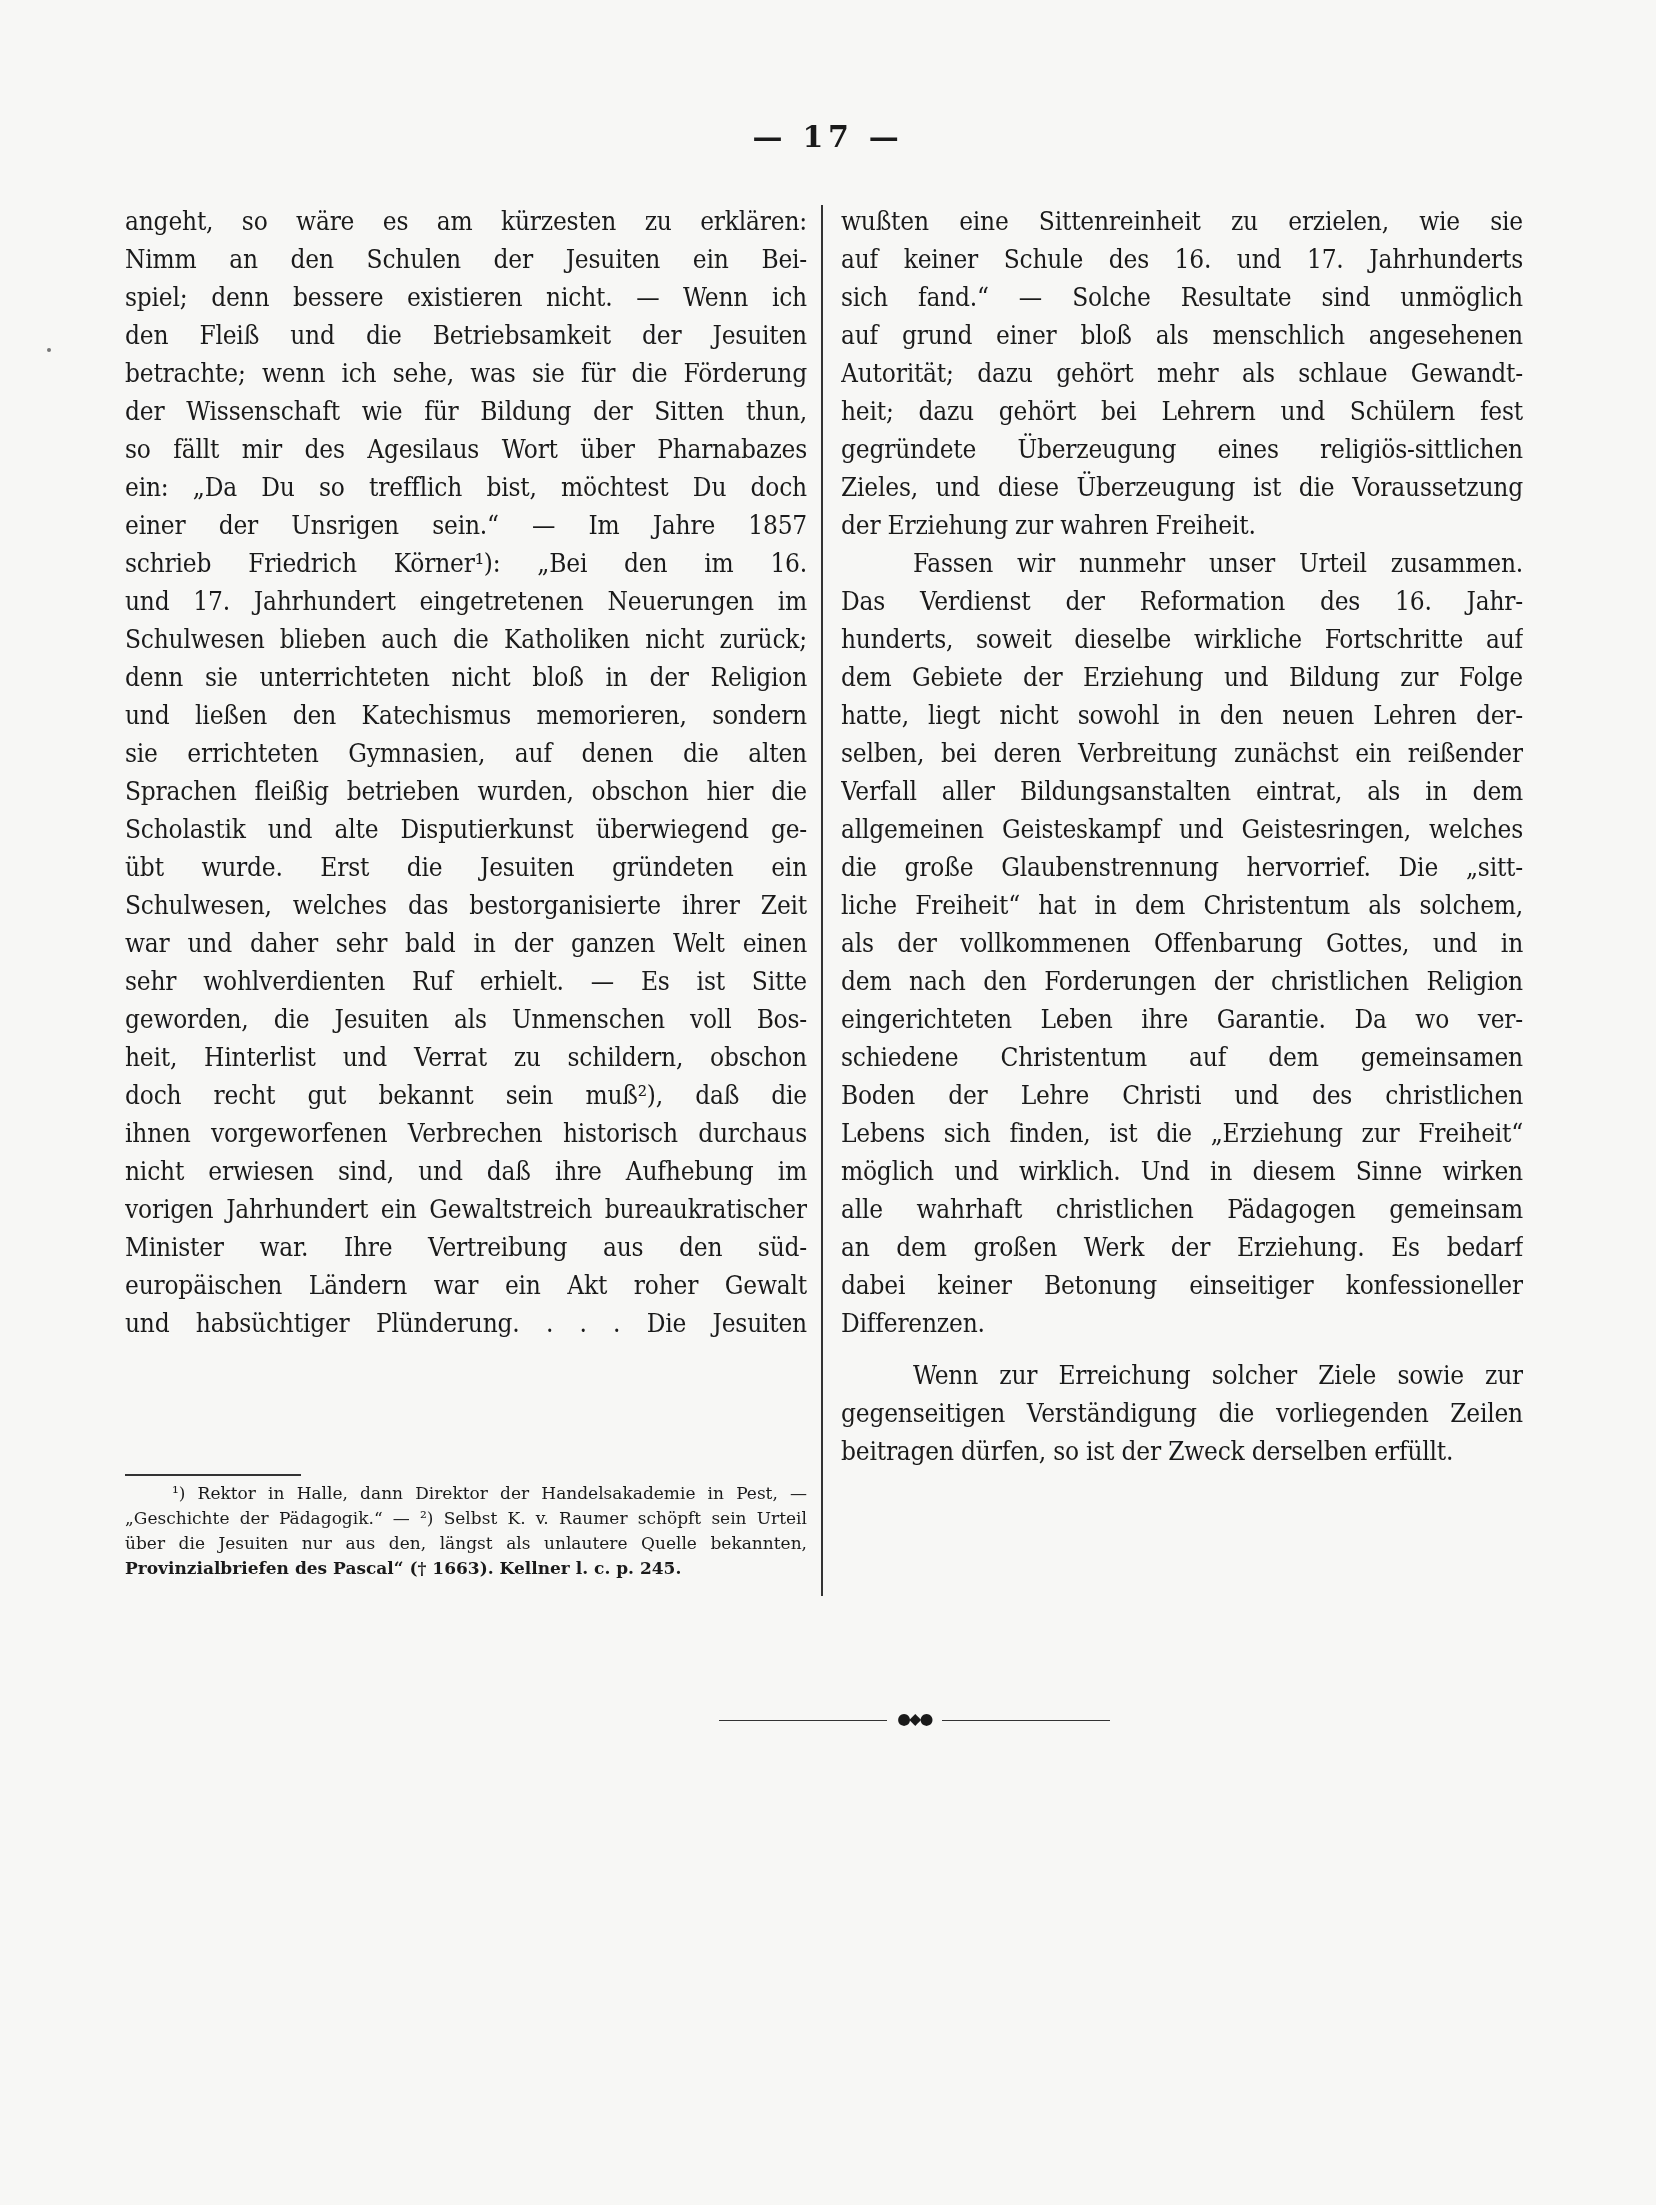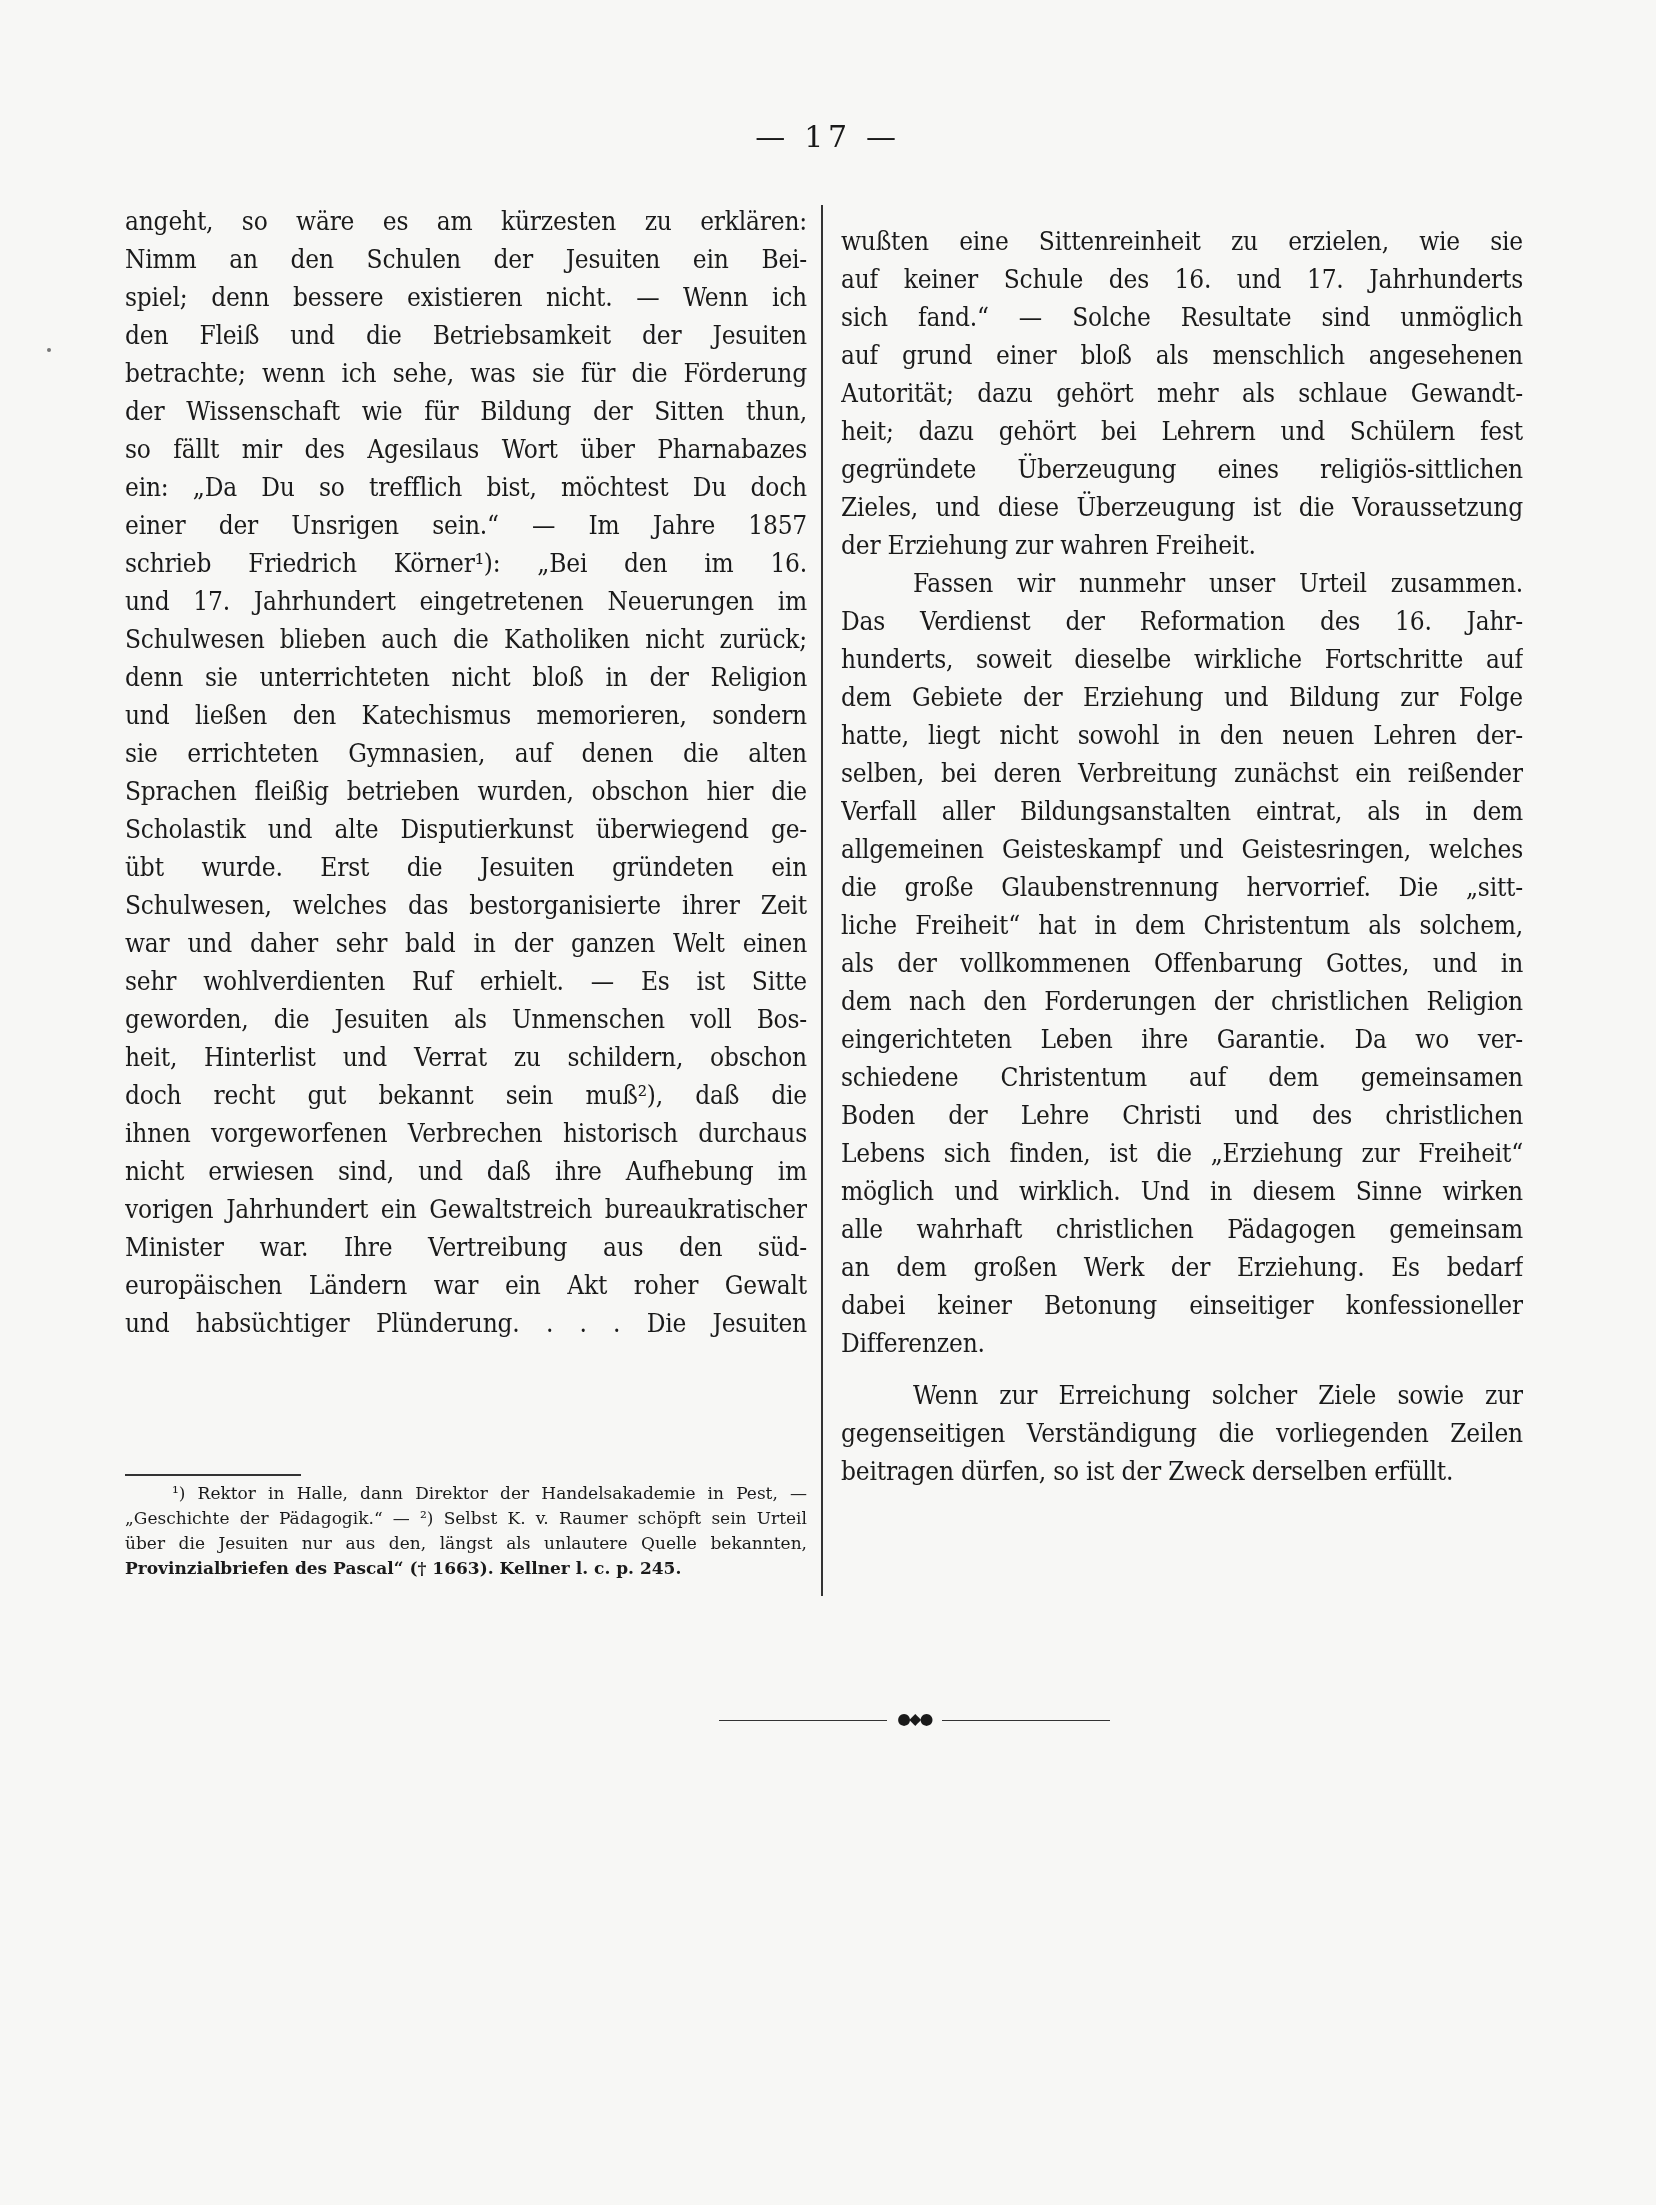--- a/index.html
+++ b/index.html
@@ -5,27 +5,27 @@
   html, body { margin: 0; padding: 0; }
   body {
     width: 1656px; height: 2205px;
     background: #f7f7f5;
     position: relative; overflow: hidden;
     font-family: "DejaVu Serif", serif;
     color: #1a1a1a;
   }
   .page-number {
     position: absolute; top: 119px; left: 0; width: 1656px;
-    text-align: center; font-size: 30px; letter-spacing: 4.7px;
+    text-align: center; font-size: 30px; letter-spacing: 4.7px; font-weight: bold;
   }
   .column {
     position: absolute; top: 202px; width: 682px;
   }
   .col-left { left: 125px; }
-  .col-right { left: 841px; margin-top: 20px; }
+  .col-right { left: 841px; }
   .divider {
     position: absolute; left: 821px; top: 205px; width: 1.6px; height: 1391px;
     background: #333;
   }
   .line {
     height: 38px; line-height: 38px;
     font-size: 26px;
     text-align: justify; text-align-last: justify;
     white-space: nowrap; overflow: hidden;
     font-stretch: condensed;

